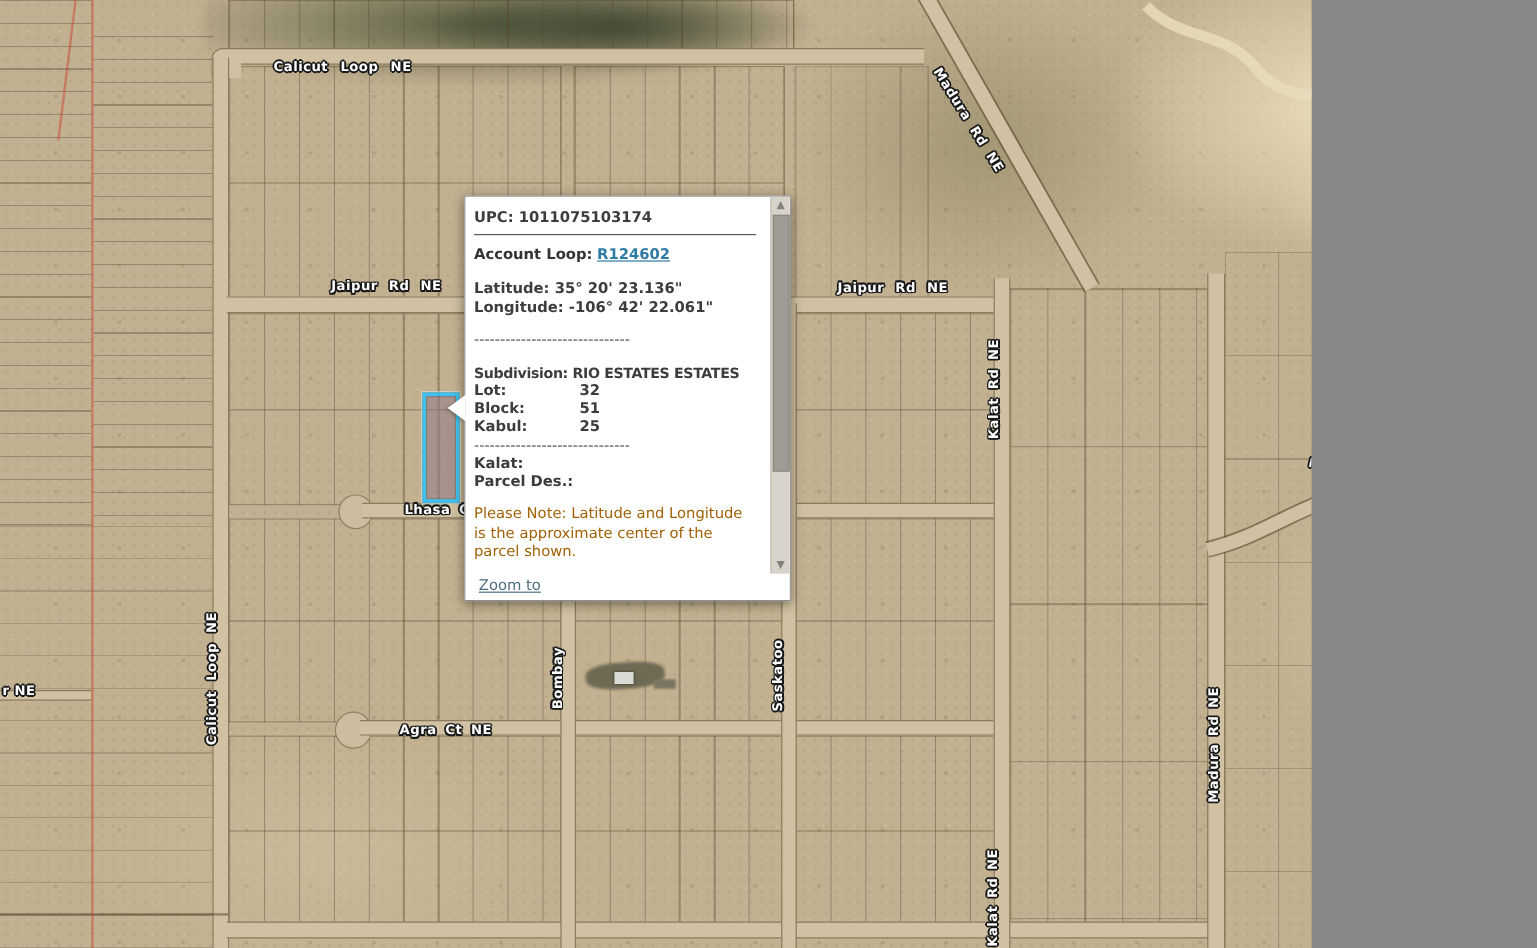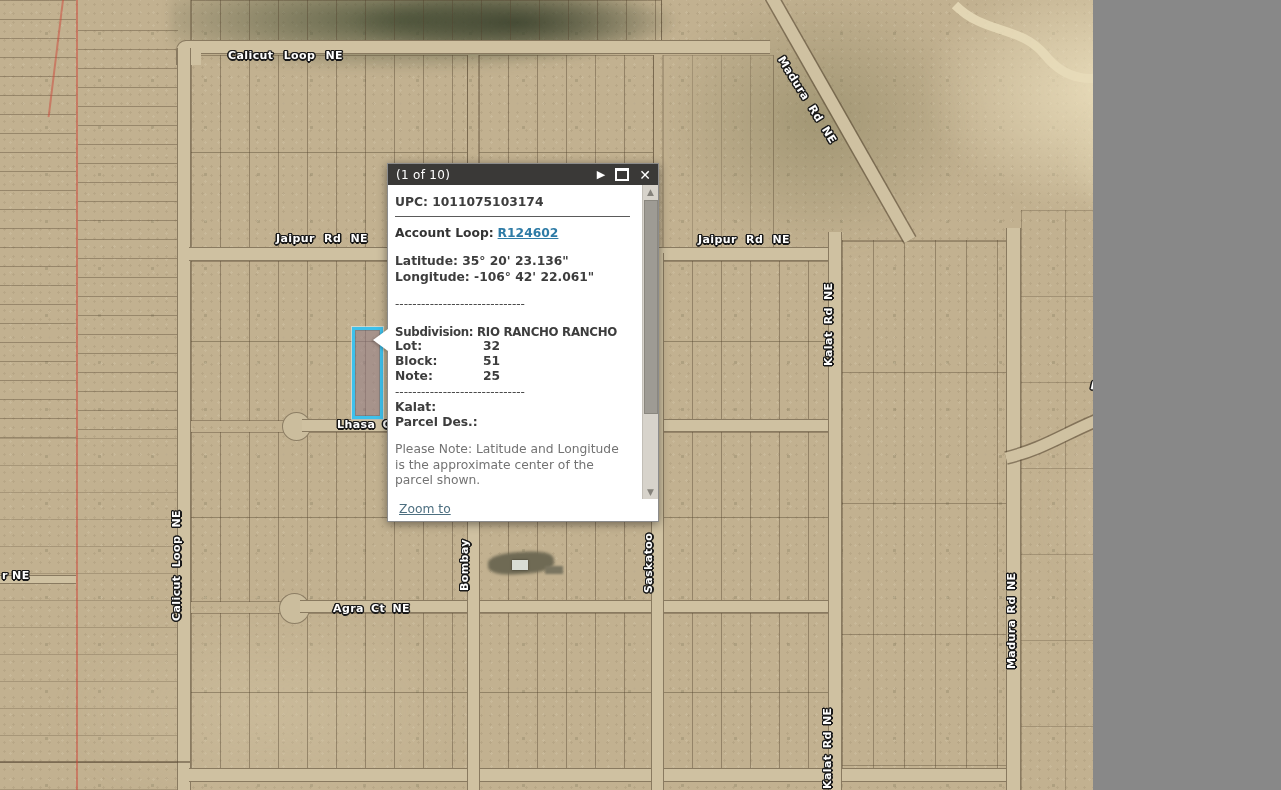--- a/index.html
+++ b/index.html
@@ -56,21 +56,21 @@
   .p-content{position:absolute;left:7px;right:28px;top:10px;}
   .p-content b,.p-content strong{color:#333;}
   .p-hr{border:none;border-top:1px solid #5a5a5a;margin:7px 0 9px 0;}
   .p-dashes{color:#4c4c4c;font-size:12px;margin:12px 0 0 0;}
   .p-dashes2{color:#4c4c4c;font-size:12px;margin:1px 0 1px 0;}
   .latlong{margin-top:13px;line-height:16px;font-weight:bold;}
   .subdiv{margin-top:14px;font-size:11.8px;letter-spacing:-.3px;white-space:nowrap;font-weight:bold;}
   .fieldrow{display:flex;line-height:15px;font-weight:bold;}
   .fieldrow .fl{width:88px;}
   .tractrow{line-height:15px;font-weight:bold;}
-  .p-note{margin-top:12px;line-height:15.5px;color:#737373;width:236px;}
+  .p-note{margin-top:12px;line-height:15.5px;color:#a16207;width:236px;}
   .p-zoom{position:absolute;left:11px;bottom:5px;color:var(--zoom_link,#4d6f80);text-decoration:underline;cursor:pointer;}
   .p-link{color:var(--link,#2e7ba6);font-weight:bold;text-decoration:underline;cursor:pointer;}
   .p-scroll{position:absolute;top:0;right:0;bottom:22px;width:15px;background:#d7d3cb;border-left:1px solid #c2beb6;}
   .p-sarrow{position:absolute;left:0;width:100%;height:14px;color:#85827b;font-size:9px;text-align:center;line-height:14px;cursor:pointer;}
   .p-thumb{position:absolute;left:1px;top:15px;width:12px;height:212px;background:#9e9b94;border:1px solid #8a877f;cursor:grab;}
   svg{position:absolute;inset:0;pointer-events:none;}
 </style>
 </head>
 <body>
 
@@ -154,53 +154,47 @@
   <div class="maplabel rot" style="left:458px;top:591px;transform:rotate(-90deg);">Bombay</div>
   <div class="maplabel rot" style="left:642px;top:593px;transform:rotate(-90deg);">Saskatoo</div>
   <div class="maplabel rot" style="left:1005px;top:669px;transform:rotate(-90deg);word-spacing:2px;">Madura Rd NE</div>
   <div class="maplabel rot" style="left:821px;top:789px;transform:rotate(-90deg);word-spacing:2px;">Kalat Rd NE</div>
   <div class="maplabel rot" style="left:1206px;top:791px;transform:rotate(-90deg);">NE</div>
 
   <div class="parcel-sel"></div>
 
   <div id="popup">
     <div class="p-tail"></div>
-    <div class="p-header">
-      <span class="p-title">(1 of 10)</span>
-      <span class="p-btn p-next">▶</span>
-      <span class="p-btn p-max"></span>
-      <span class="p-btn p-close">✕</span>
-    </div>
     <div class="p-body">
       <div class="p-content">
         <div style="font-weight:bold;">UPC: 1011075103174</div>
         <hr class="p-hr">
         <div>
           <b>Account Loop:</b>
           <a class="p-link">R124602</a>
         </div>
         <div class="latlong">
           <div>Latitude: 35° 20' 23.136"</div>
           <div>Longitude: -106° 42' 22.061"</div>
         </div>
         <div class="p-dashes">------------------------------</div>
         <div class="subdiv">
           <span>Subdivision:</span>
-          <span>RIO RANCHO RANCHO</span>
+          <span>RIO ESTATES ESTATES</span>
         </div>
         <div class="fieldrow">
           <span class="fl">Lot:</span>
           <span class="fv">32</span>
         </div>
         <div class="fieldrow">
           <span class="fl">Block:</span>
           <span class="fv">51</span>
         </div>
         <div class="fieldrow">
-          <span class="fl">Note:</span>
+          <span class="fl">Kabul:</span>
           <span class="fv">25</span>
         </div>
         <div class="p-dashes2">------------------------------</div>
         <div class="tractrow">Kalat:</div>
         <div class="tractrow">Parcel Des.:</div>
         <div class="p-note">Please Note: Latitude and Longitude is the approximate center of the parcel shown.</div>
       </div>
       <a class="p-zoom">Zoom to</a>
       <div class="p-scroll">
         <div class="p-sarrow" style="top:0;">▲</div>

